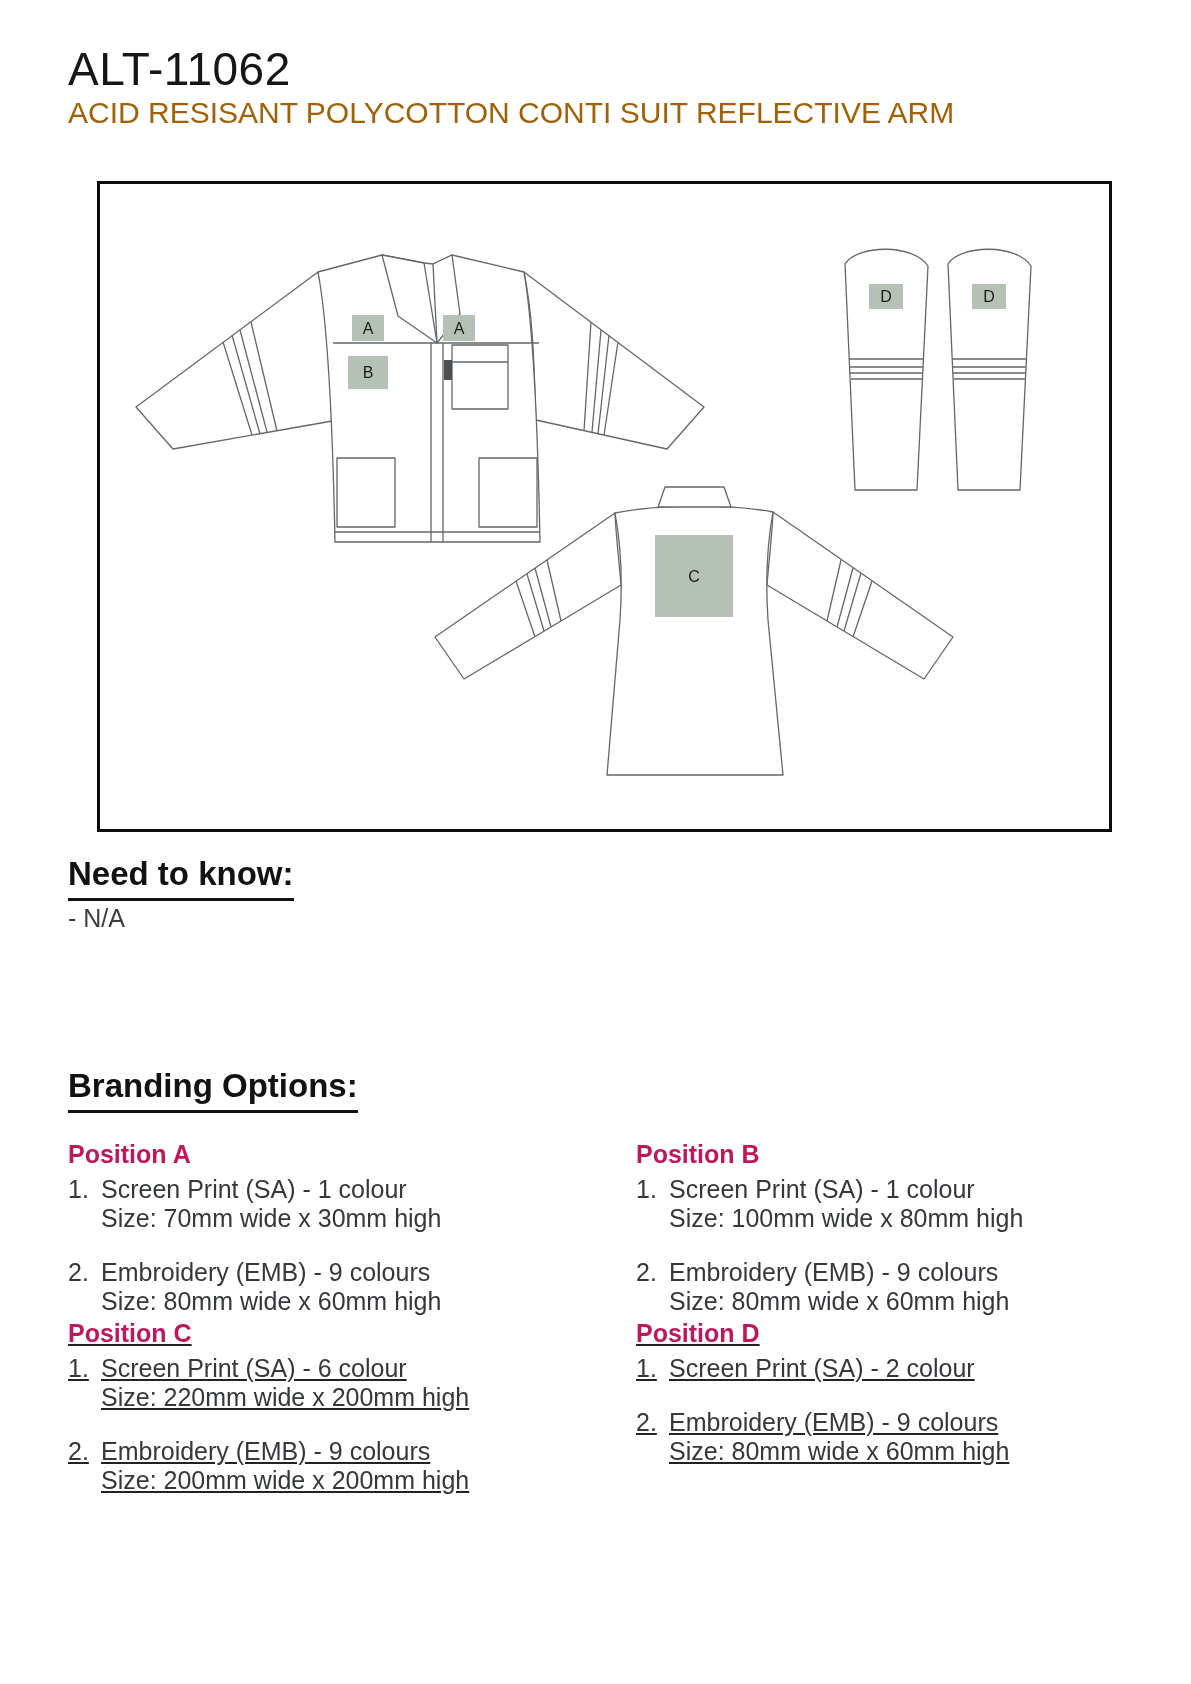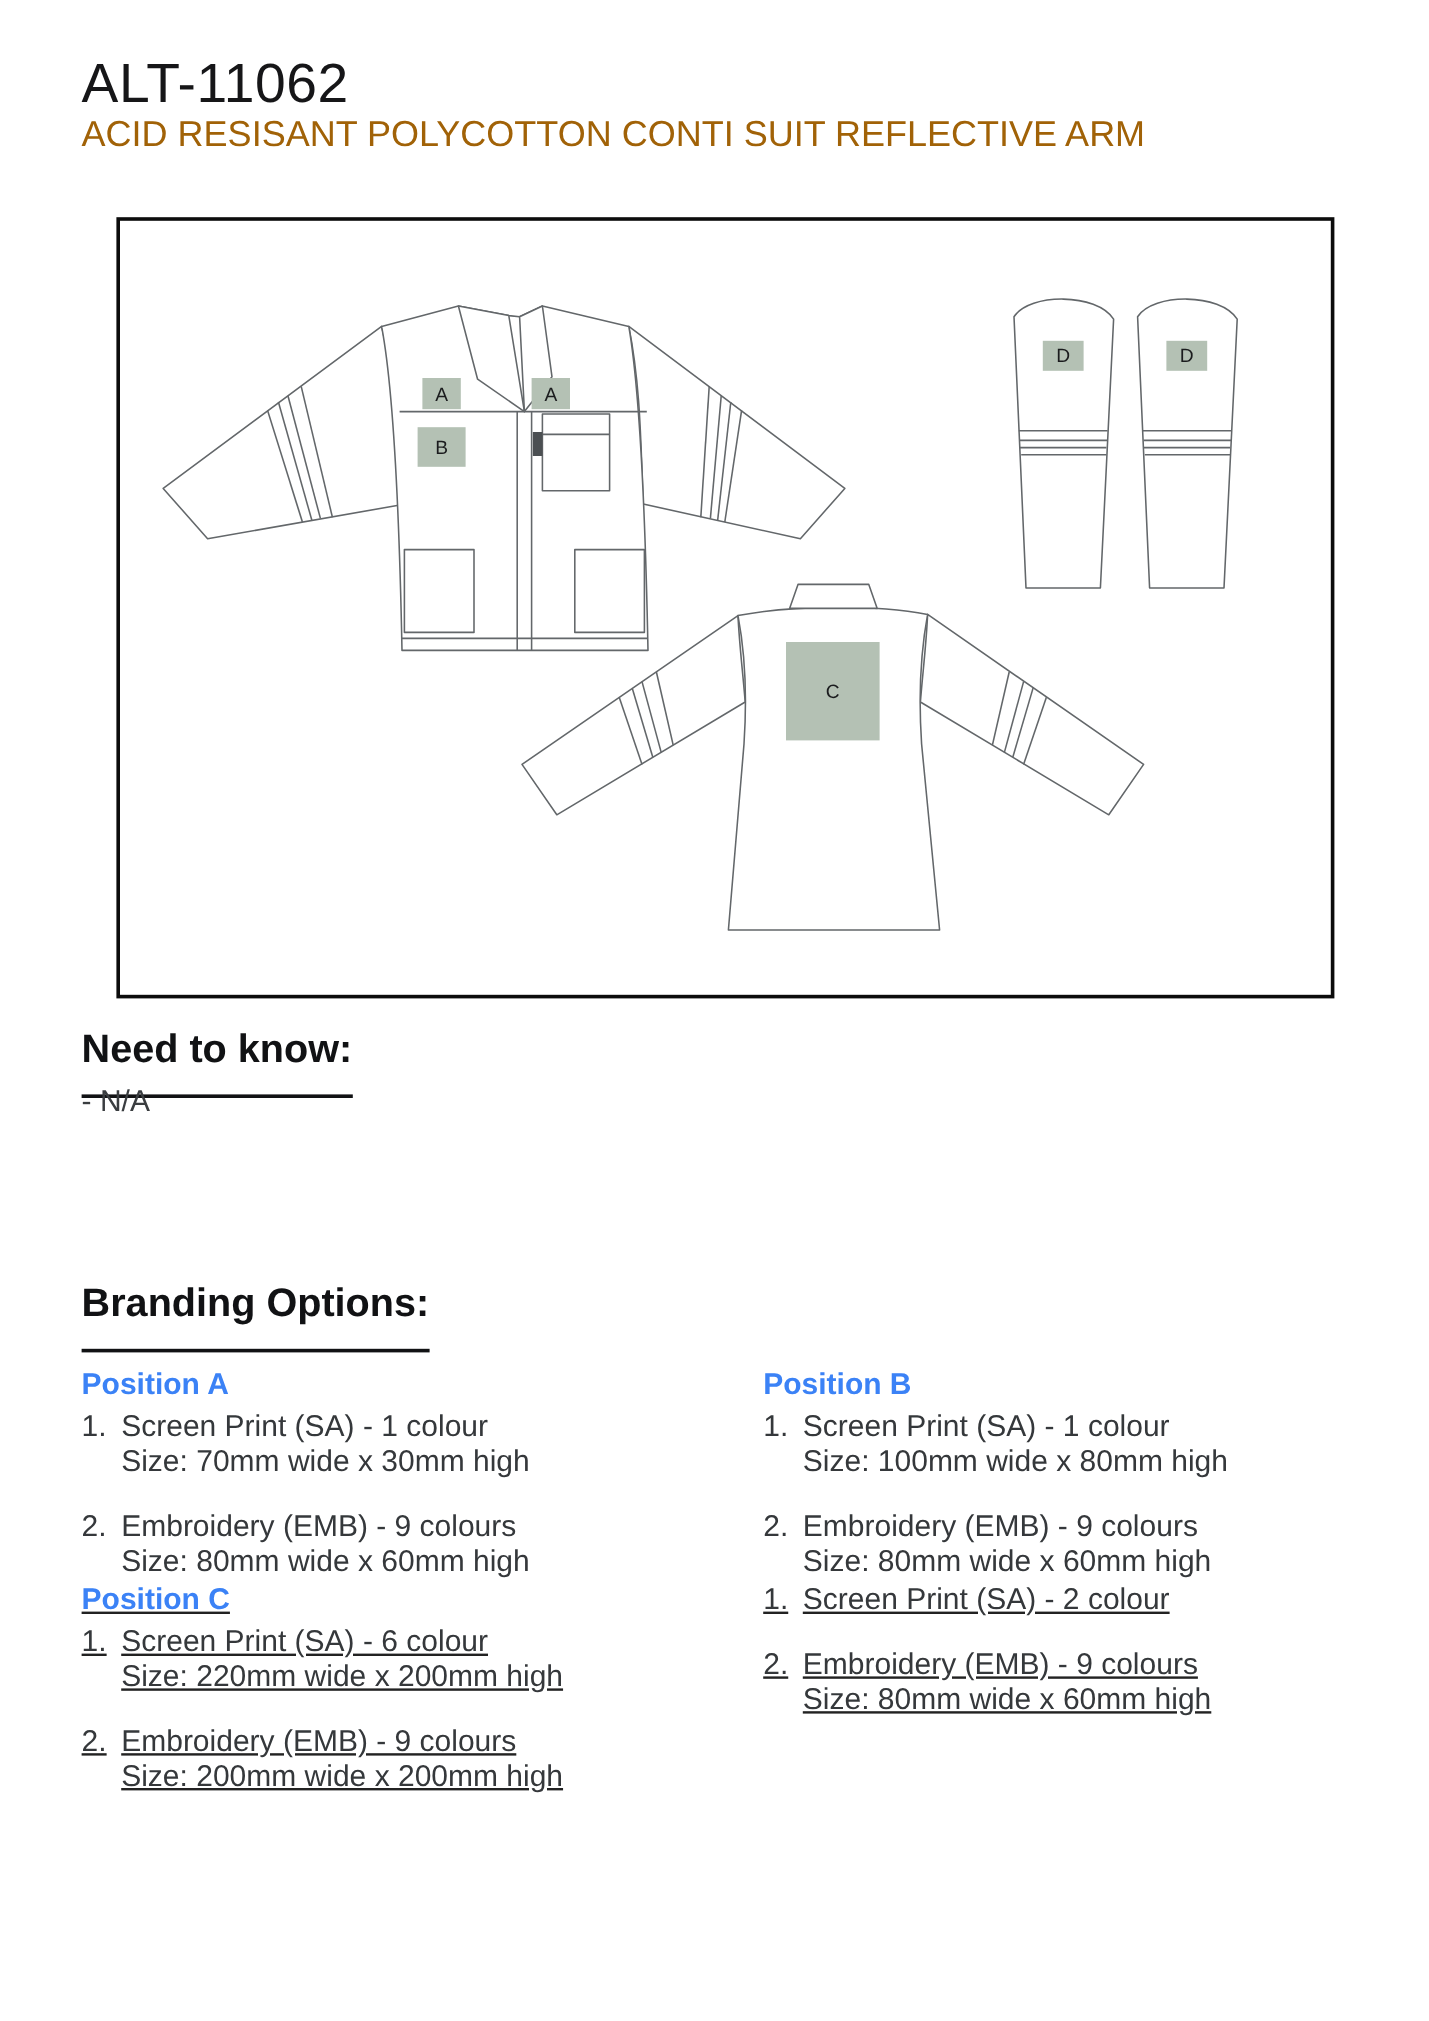--- a/index.html
+++ b/index.html
@@ -15,28 +15,28 @@
   .subtitle{
     left:68px;top:94px;font-size:30px;line-height:37px;color:#a16207;
   }
   .diagram-box{
     left:97px;top:181px;width:1015px;height:651px;border:3px solid #0c0c0c;
     box-sizing:border-box;background:#fff;
   }
   .diagram-box svg{display:block;}
   .section-heading{
     font-size:33px;font-weight:bold;color:#111214;
-    border-bottom:3px solid #111214;padding-bottom:20px;display:inline-block;
+    border-bottom:3px solid #111214;padding-bottom:6px;display:inline-block;
     line-height:1.1;
   }
   .need-heading{left:68px;top:856px;}
   .need-item{left:68px;top:904px;font-size:25px;color:#3a3d40;}
   .branding-heading{left:68px;top:1068px;}
   .pos-block{width:545px;}
-  .pos-heading{font-size:25px;font-weight:bold;color:#3b82f6;margin:0 0 7px 0;line-height:28px;}
+  .pos-heading{font-size:25px;font-weight:bold;color:#be185d;margin:0 0 7px 0;line-height:28px;}
   .opt{display:flex;margin:0 0 25px 0;}
   .opt-num{width:33px;flex:0 0 33px;font-size:25px;color:#35383b;line-height:29px;}
   .opt-lines{font-size:25px;color:#35383b;line-height:29px;}
   .r1{top:1140px;} .r2{top:1319px;text-decoration:underline;}
   .c1{left:68px;} .c2{left:636px;}
   text.marker-letter{
     font-family:"Liberation Sans", sans-serif;font-size:16px;fill:#1b1c1e;
     text-anchor:middle;
   }
 </style>
@@ -206,20 +206,21 @@
   <div class="opt">
     <span class="opt-num">2.</span>
     <div class="opt-lines">
       <div>Embroidery (EMB) - 9 colours</div>
       <div>Size: 200mm wide x 200mm high</div>
     </div>
   </div>
 </div>
 
 <div class="abs pos-block r2 c2">
+  <div class="pos-heading">Position D</div>
   <div class="opt">
     <span class="opt-num">1.</span>
     <div class="opt-lines">
       <div>Screen Print (SA) - 2 colour</div>
     </div>
   </div>
   <div class="opt">
     <span class="opt-num">2.</span>
     <div class="opt-lines">
       <div>Embroidery (EMB) - 9 colours</div>

